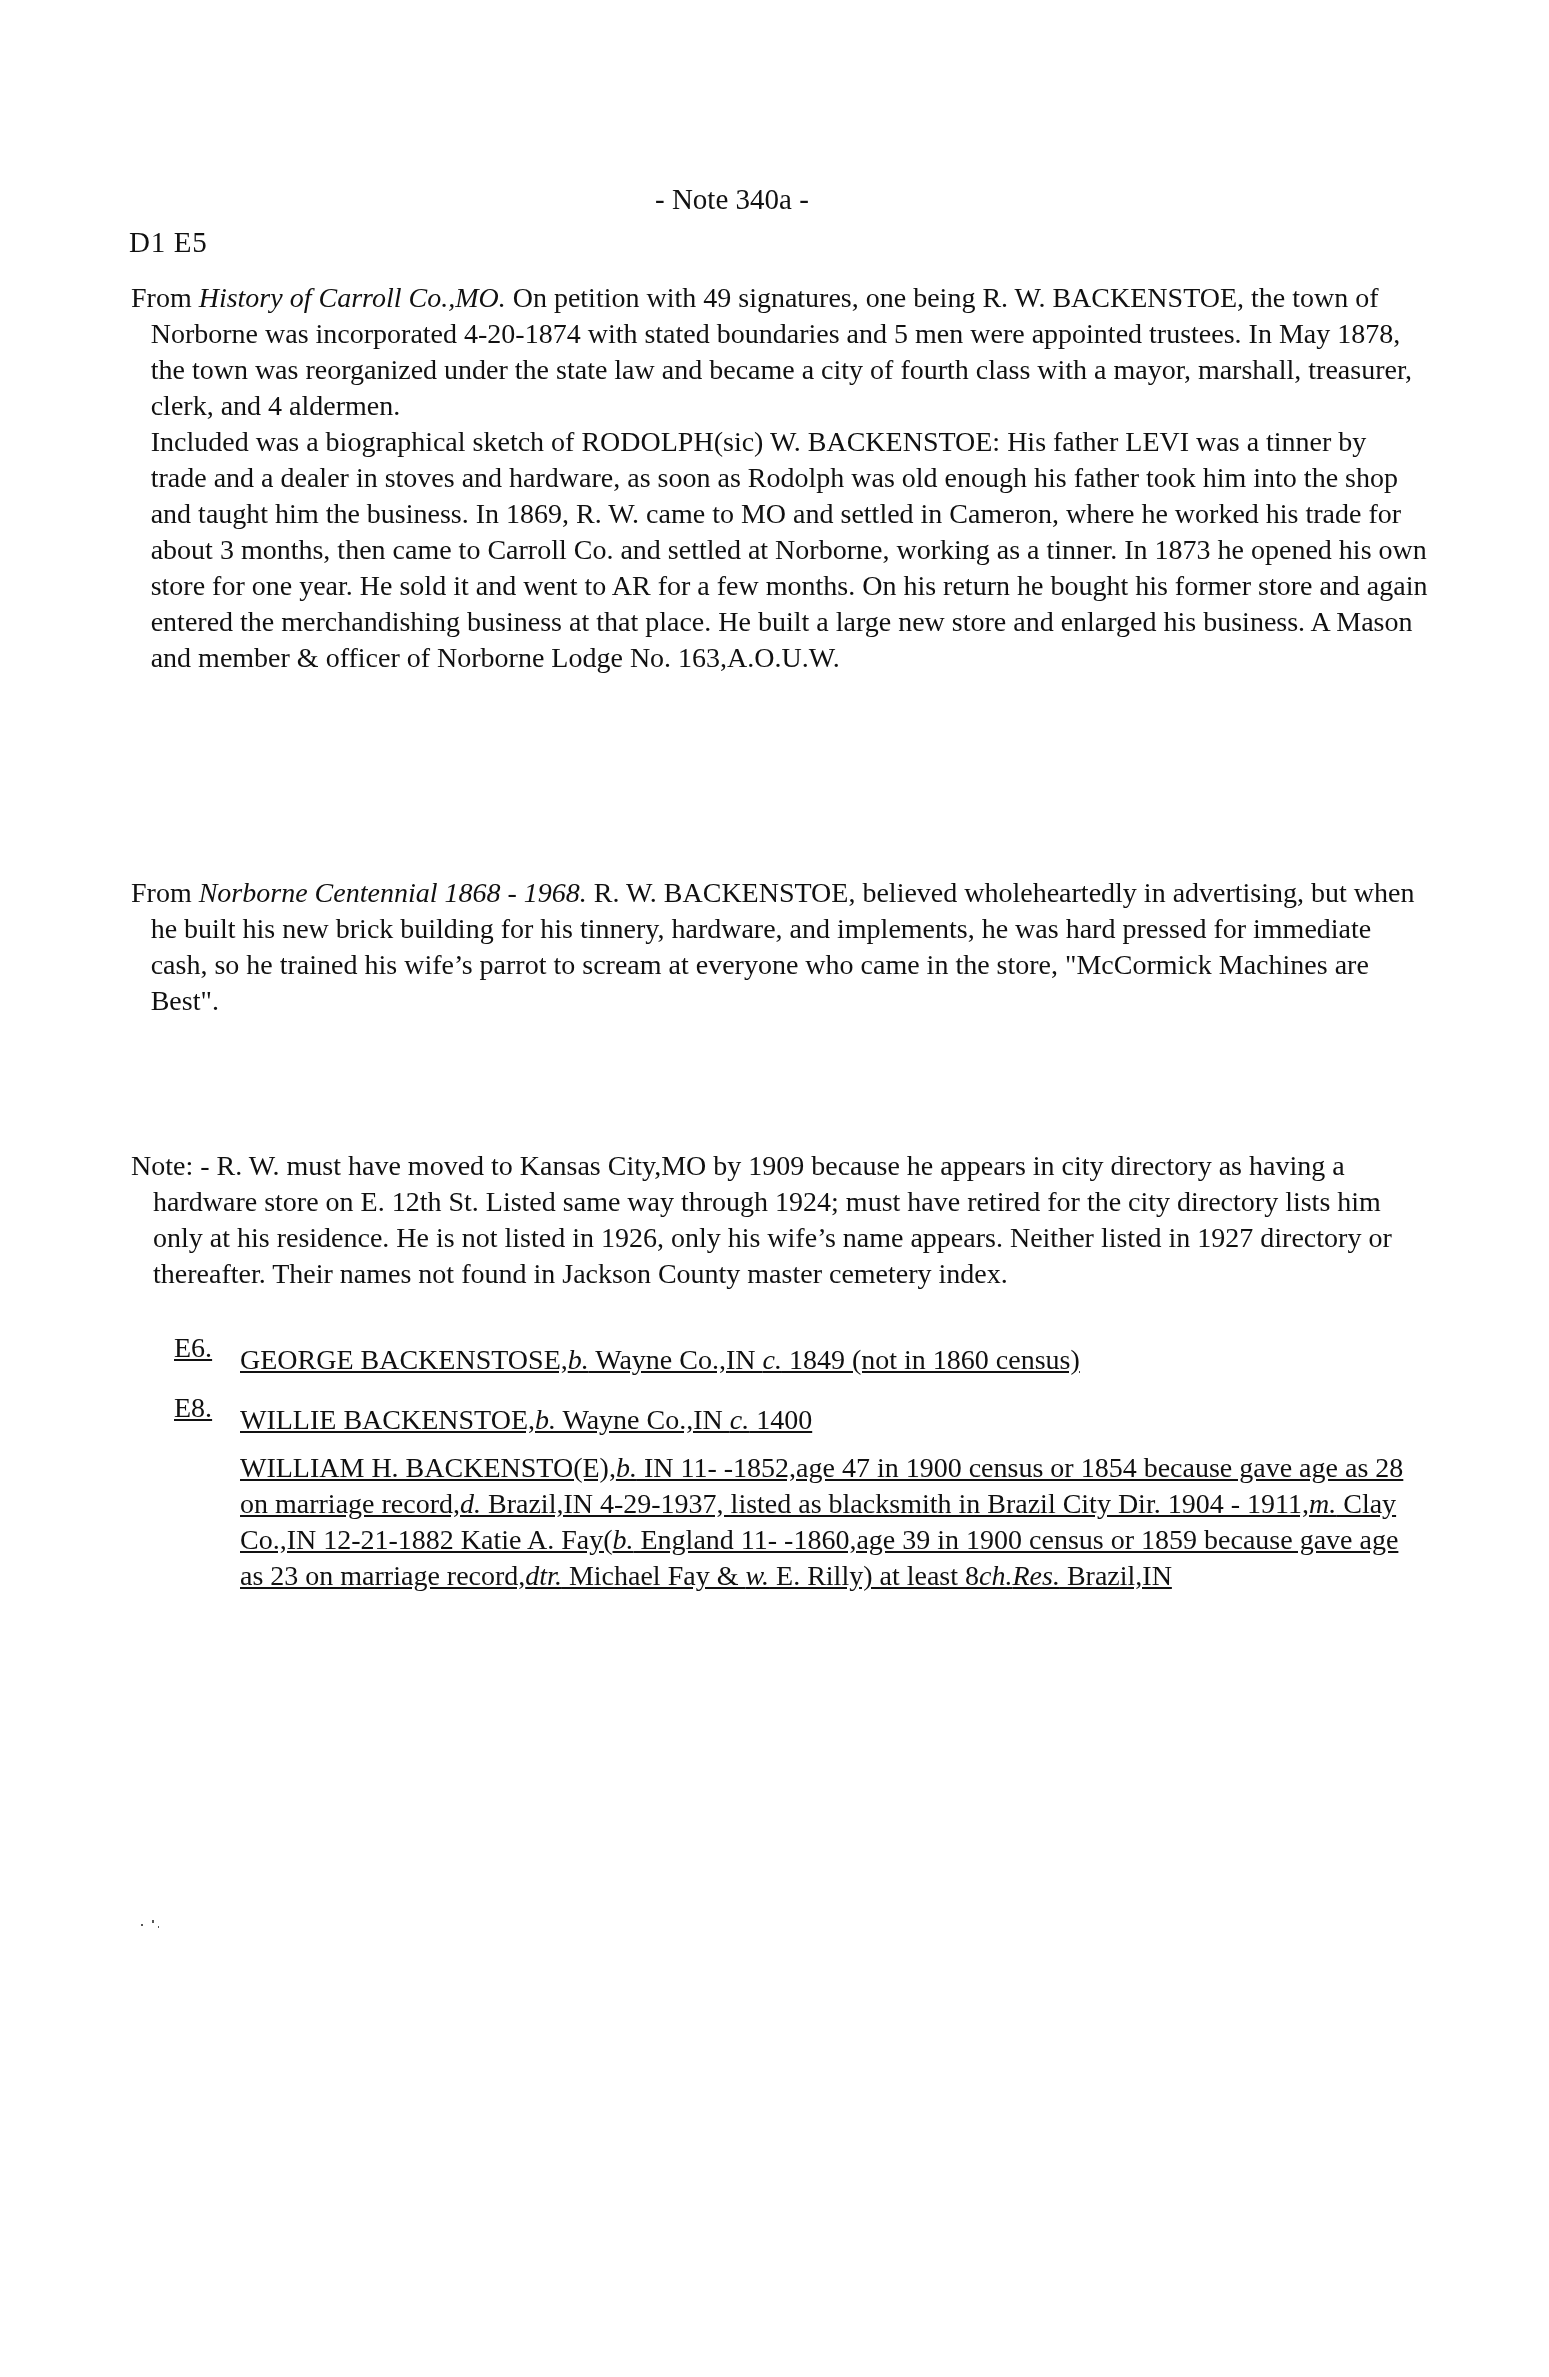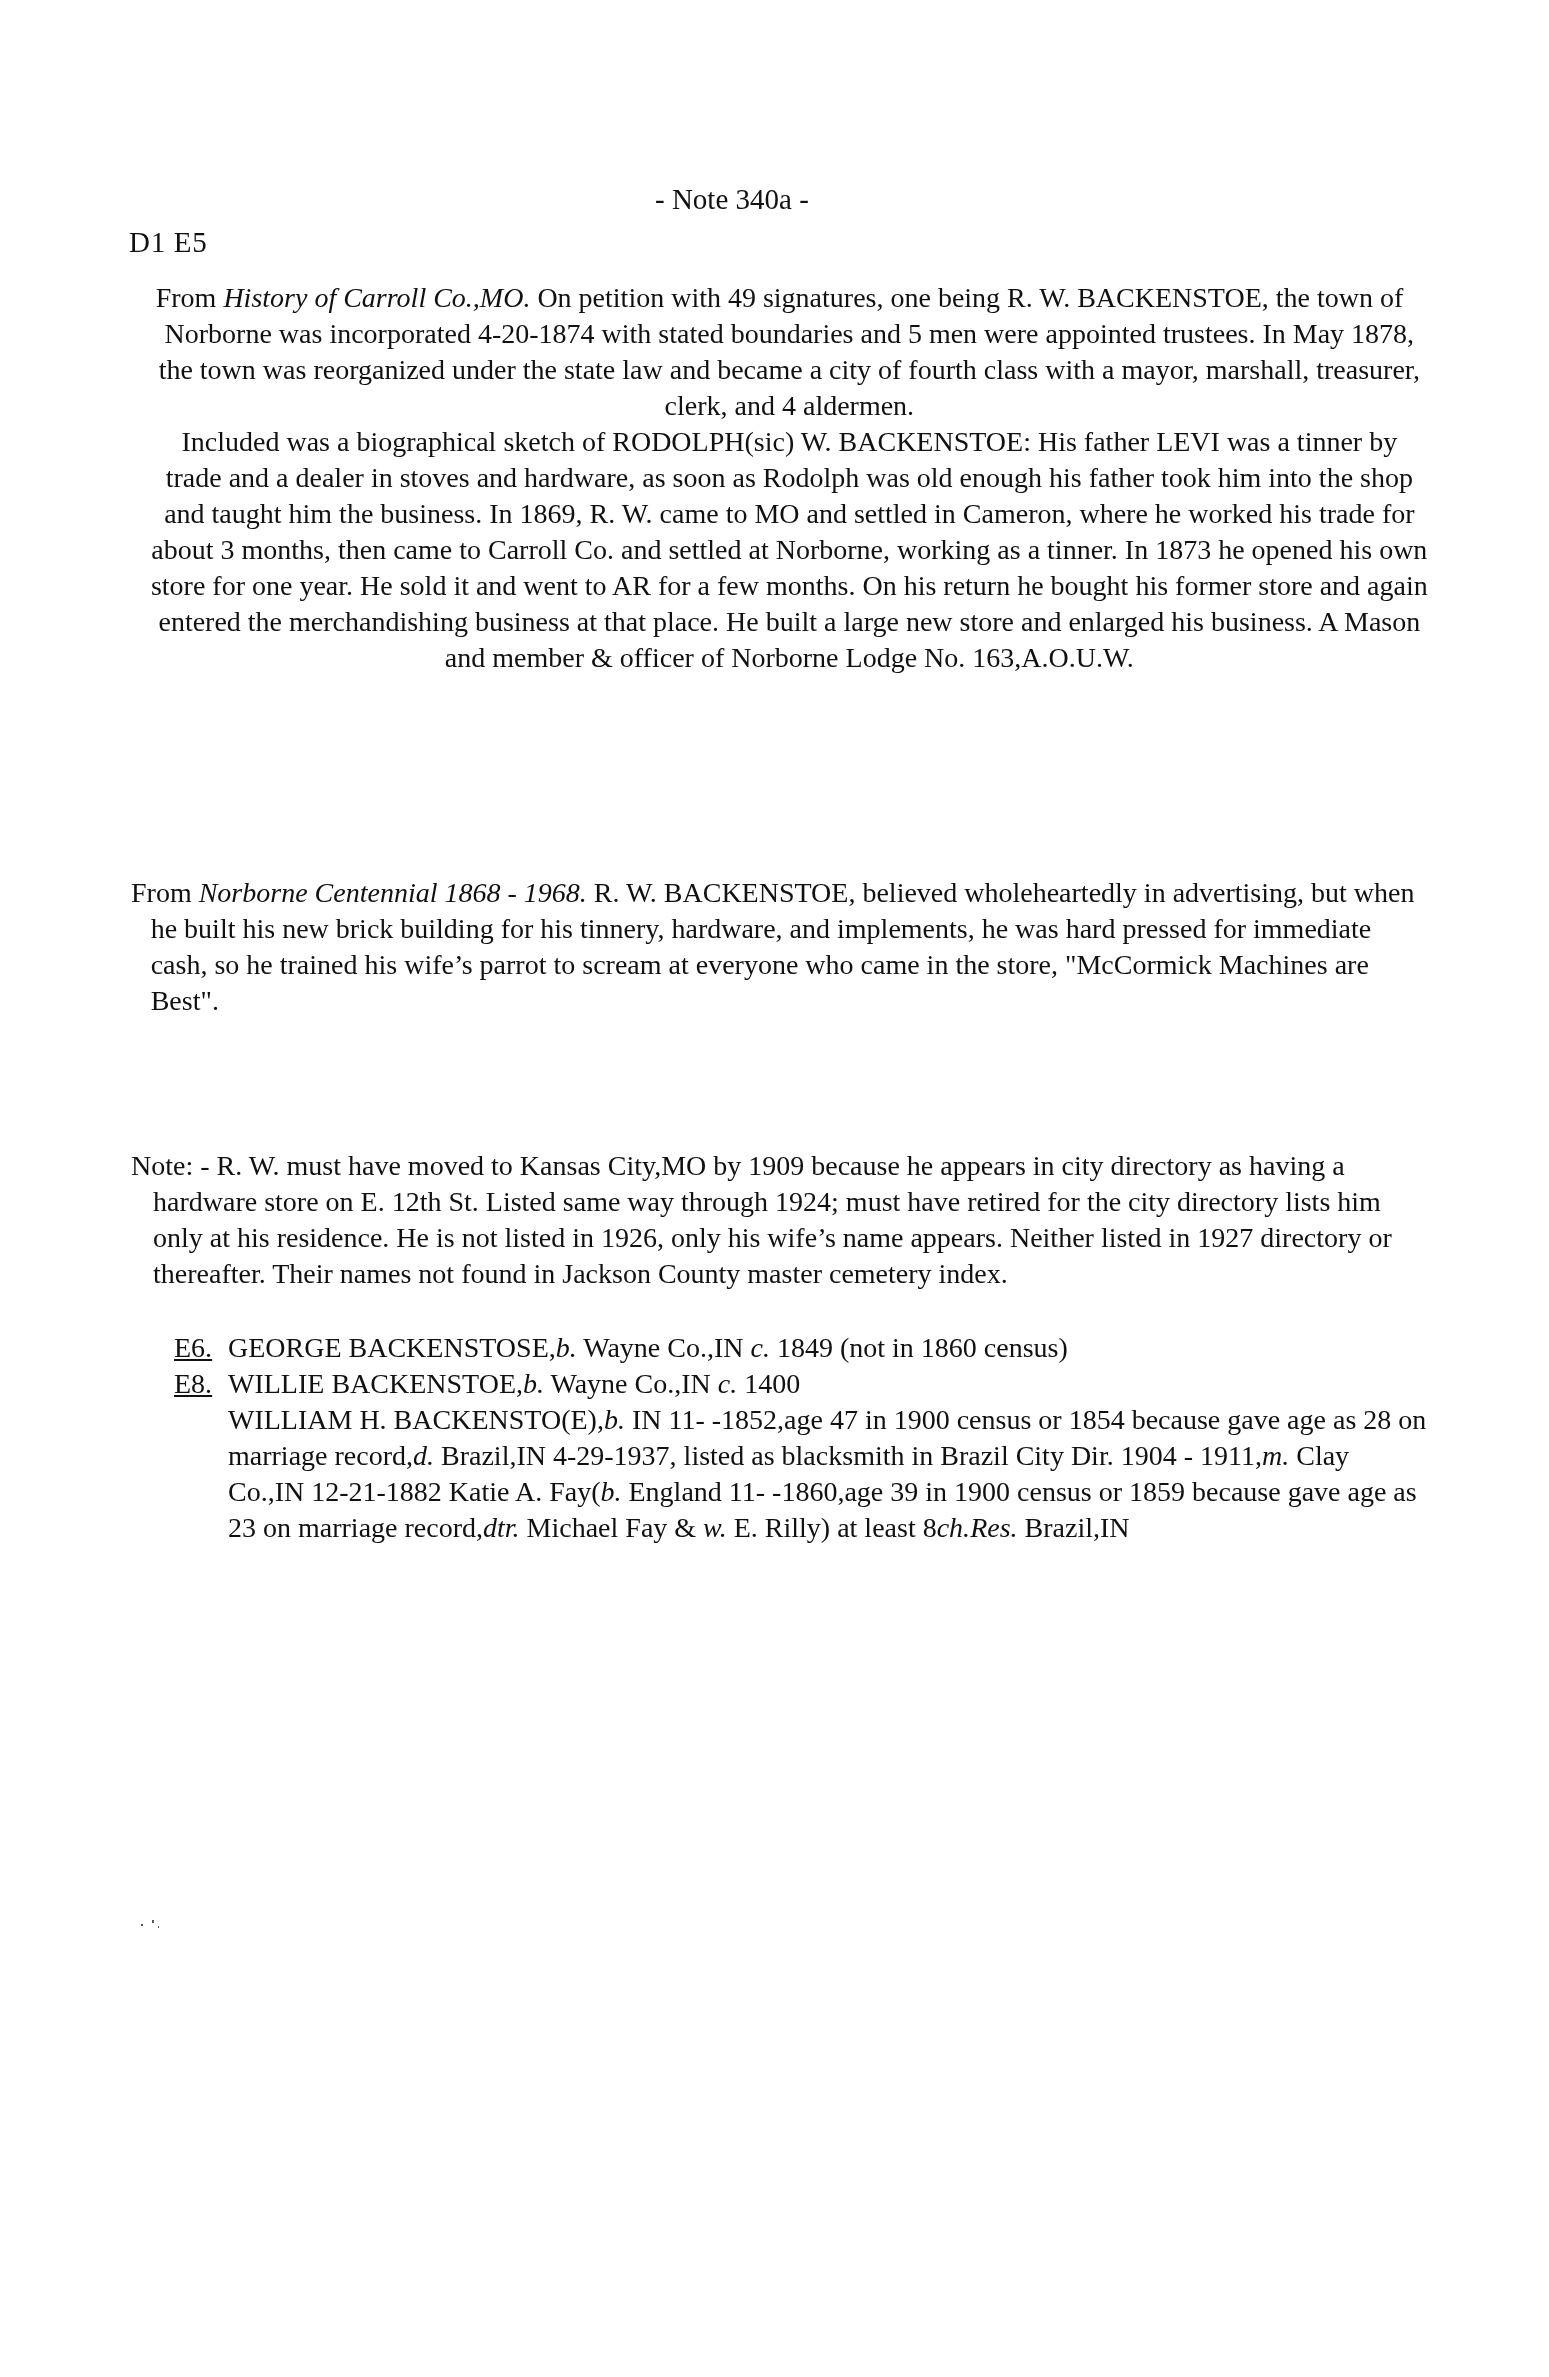--- a/index.html
+++ b/index.html
@@ -39,21 +39,21 @@
       width: 1297px;
       font-size: 28px;
       line-height: 36px;
       text-indent: -19.7px;
       padding-left: 19.7px;
       box-sizing: border-box;
     }
     .para p { margin: 0; }
     .para .cont { text-indent: 0; }
     .para i { font-style: italic; }
-    #p-history { top: 280px; text-align: center; }
+    #p-history { top: 280px; }
     #p-centennial { top: 875px; }
     #p-note { top: 1101px; padding-left: 22px; text-indent: -22px; margin-top: 47px; }
 
     .entries {
       position: absolute;
       left: 174px;
       top: 1330px;
       width: 1258px;
       font-size: 28px;
       line-height: 36px;
@@ -63,21 +63,21 @@
       margin: 0;
     }
     .entry .num {
       width: 54px;
       flex: 0 0 54px;
       text-decoration: underline;
     }
     .entry .body {
       flex: 1 1 auto;
     }
-    .entry .body p { margin: 0; }
+    .entry .body p { margin: 12px; text-decoration: underline; }
     .specks {
       position: absolute;
       left: 138px;
       top: 1920px;
       width: 26px;
       height: 7.9px;
     }
     .speck {
       position: absolute;
       width: 2px;

